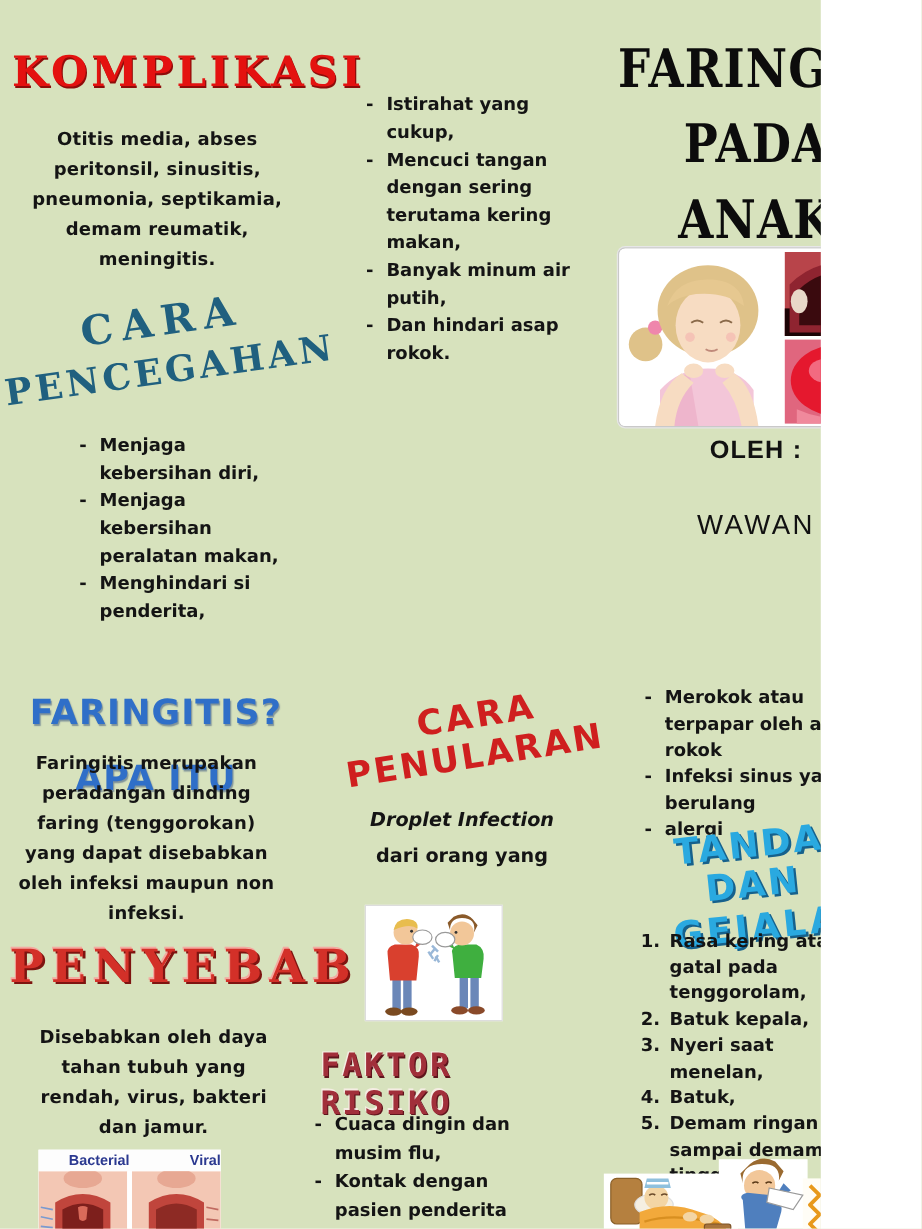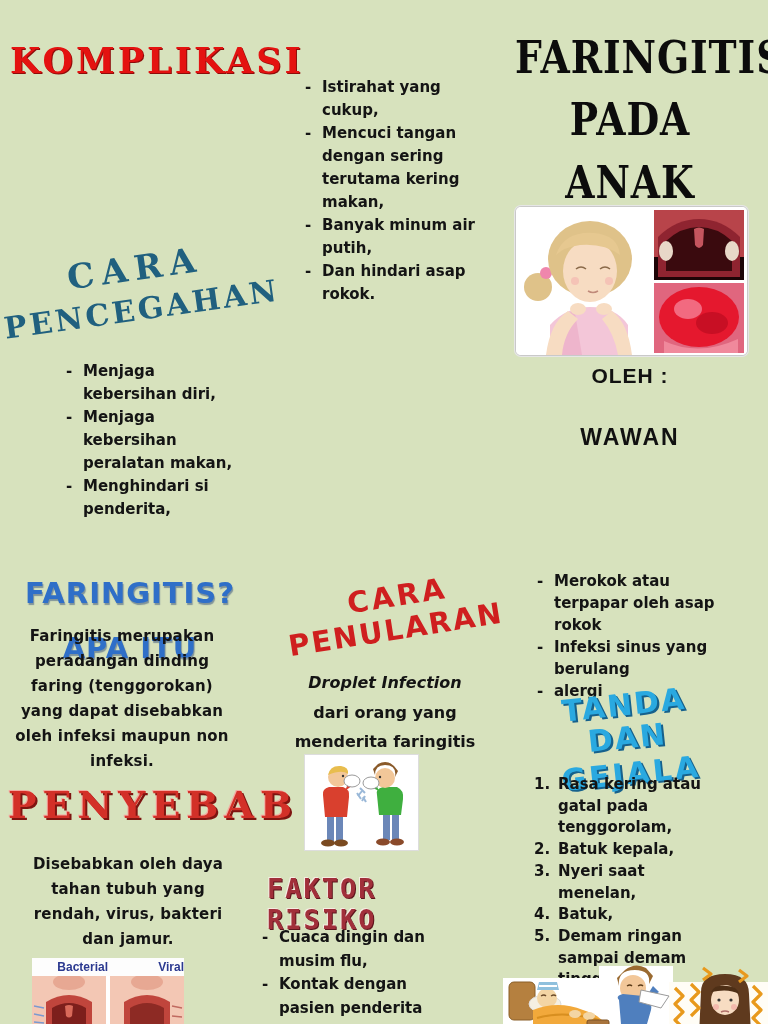--- a/index.html
+++ b/index.html
@@ -1,19 +1,19 @@
 <!DOCTYPE html>
 <html><head>
 <meta charset="utf-8">
 <style>
   * { margin:0; padding:0; box-sizing:border-box; }
   html,body { width:768px; height:1024px; }
   body { font-family:"DejaVu Sans", sans-serif; }
   .page {
-    position:relative; width:768px; height:1024px;
+    position:relative; width:684px; height:1024px;
     background:#d7e2bd; overflow:hidden;
   }
   .abs { position:absolute; }
   .center { text-align:center; }
 
   
   .copy { font-weight:bold; color:#141414; font-size:15px; line-height:1.5; letter-spacing:.2px; }
 
   
   .dlist { }
@@ -49,38 +49,39 @@
   .h-tanda { font-weight:bold; color:#2aa9e0; transform:rotate(-6deg); line-height:1.1;
     text-shadow:2px 2px 0 #16618c; }
   .h-tanda .l1 { font-size:30px; letter-spacing:2px; }
   .h-tanda .l2 { font-size:30px; letter-spacing:3px; margin-top:3px; }
   .h-main {
     font-family:"DejaVu Serif", serif; font-weight:bold; color:#0c0c0c;
     transform:scale(.92,1.08); transform-origin:center top;
   }
   .h-main .l { font-size:41px; letter-spacing:1px; line-height:1.0; margin-bottom:17px; }
   .oleh { font-family:"Liberation Sans", sans-serif; font-weight:bold; font-size:21px; color:#111; letter-spacing:1px; }
-  .wawan { font-family:"Liberation Sans", sans-serif; font-weight:bold; font-size:23px; color:#111; letter-spacing:2px; }
+  .wawan { font-family:"Liberation Sans", sans-serif; font-weight:normal; font-size:23px; color:#111; letter-spacing:2px; }
   .droplet { font-weight:bold; color:#141414; font-size:16px; line-height:1.85; }
   .droplet .it { font-style:italic; }
 
   .photo-frame { background:#fff; border:1px solid #c9c9c9; border-radius:6px; box-shadow:0 0 0 1px #e6e6e6; overflow:hidden; }
   .imgbox { display:block; }
   .bv-frame { background:#fff; overflow:hidden; }
   .bv-head { display:flex; height:18px; align-items:center; background:#fdfdfd; }
   .bv-head span { flex:1; text-align:right; font-family:"Liberation Sans", sans-serif;
     font-weight:bold; font-size:12px; color:#2b3990; }
 </style>
 </head>
 <body>
 
 <div class="page">
 
   <div class="abs center h-komplikasi" style="left:10px; top:40px; width:250px;">KOMPLIKASI</div>
 
+  <div class="abs center copy" style="left:25px; top:104px; width:212px; line-height:25px;">Otitis media, abses peritonsil, sinusitis, pneumonia, septikamia, demam reumatik, meningitis.</div>
 
   <div class="abs center h-pencegahan" style="left:0px; top:248px; width:275px;">
     <div class="l1">CARA</div>
     <div class="l2">PENCEGAHAN</div>
   </div>
 
   <div class="abs dlist" style="left:66px; top:360px; width:180px;">
     <div class="li">
       <span class="mk">-</span>
       <span>Menjaga kebersihan diri,</span>
@@ -160,21 +161,20 @@
   </div>
 
   <div class="abs center h-penularan" style="left:285px; top:582px; width:200px;">
     <div class="l1">CARA</div>
     <div class="l2">PENULARAN</div>
   </div>
 
   <div class="abs center droplet" style="left:278px; top:668px; width:214px;">
     <div class="it">Droplet Infection</div>
     <div>dari orang yang</div>
-    <div>menderita faringitis</div>
   </div>
 
   <div class="abs" style="left:304px; top:754px; width:115px; height:97px; background:#fff; border:1px solid #ddd;">
     <svg class="imgbox" width="113" height="95" viewBox="0 0 113 95">
 
       <rect x="22" y="60" width="7" height="26" fill="#6b87b8"></rect>
       <rect x="31" y="60" width="7" height="26" fill="#6b87b8"></rect>
       <ellipse cx="23" cy="88" rx="7" ry="3.5" fill="#7a4a20"></ellipse>
       <ellipse cx="36" cy="88" rx="7" ry="3.5" fill="#7a4a20"></ellipse>
       <path d="M18 40 Q17 34 24 32 L38 32 Q45 34 44 42 L42 62 L20 62 Z" fill="#d9402e"></path>

